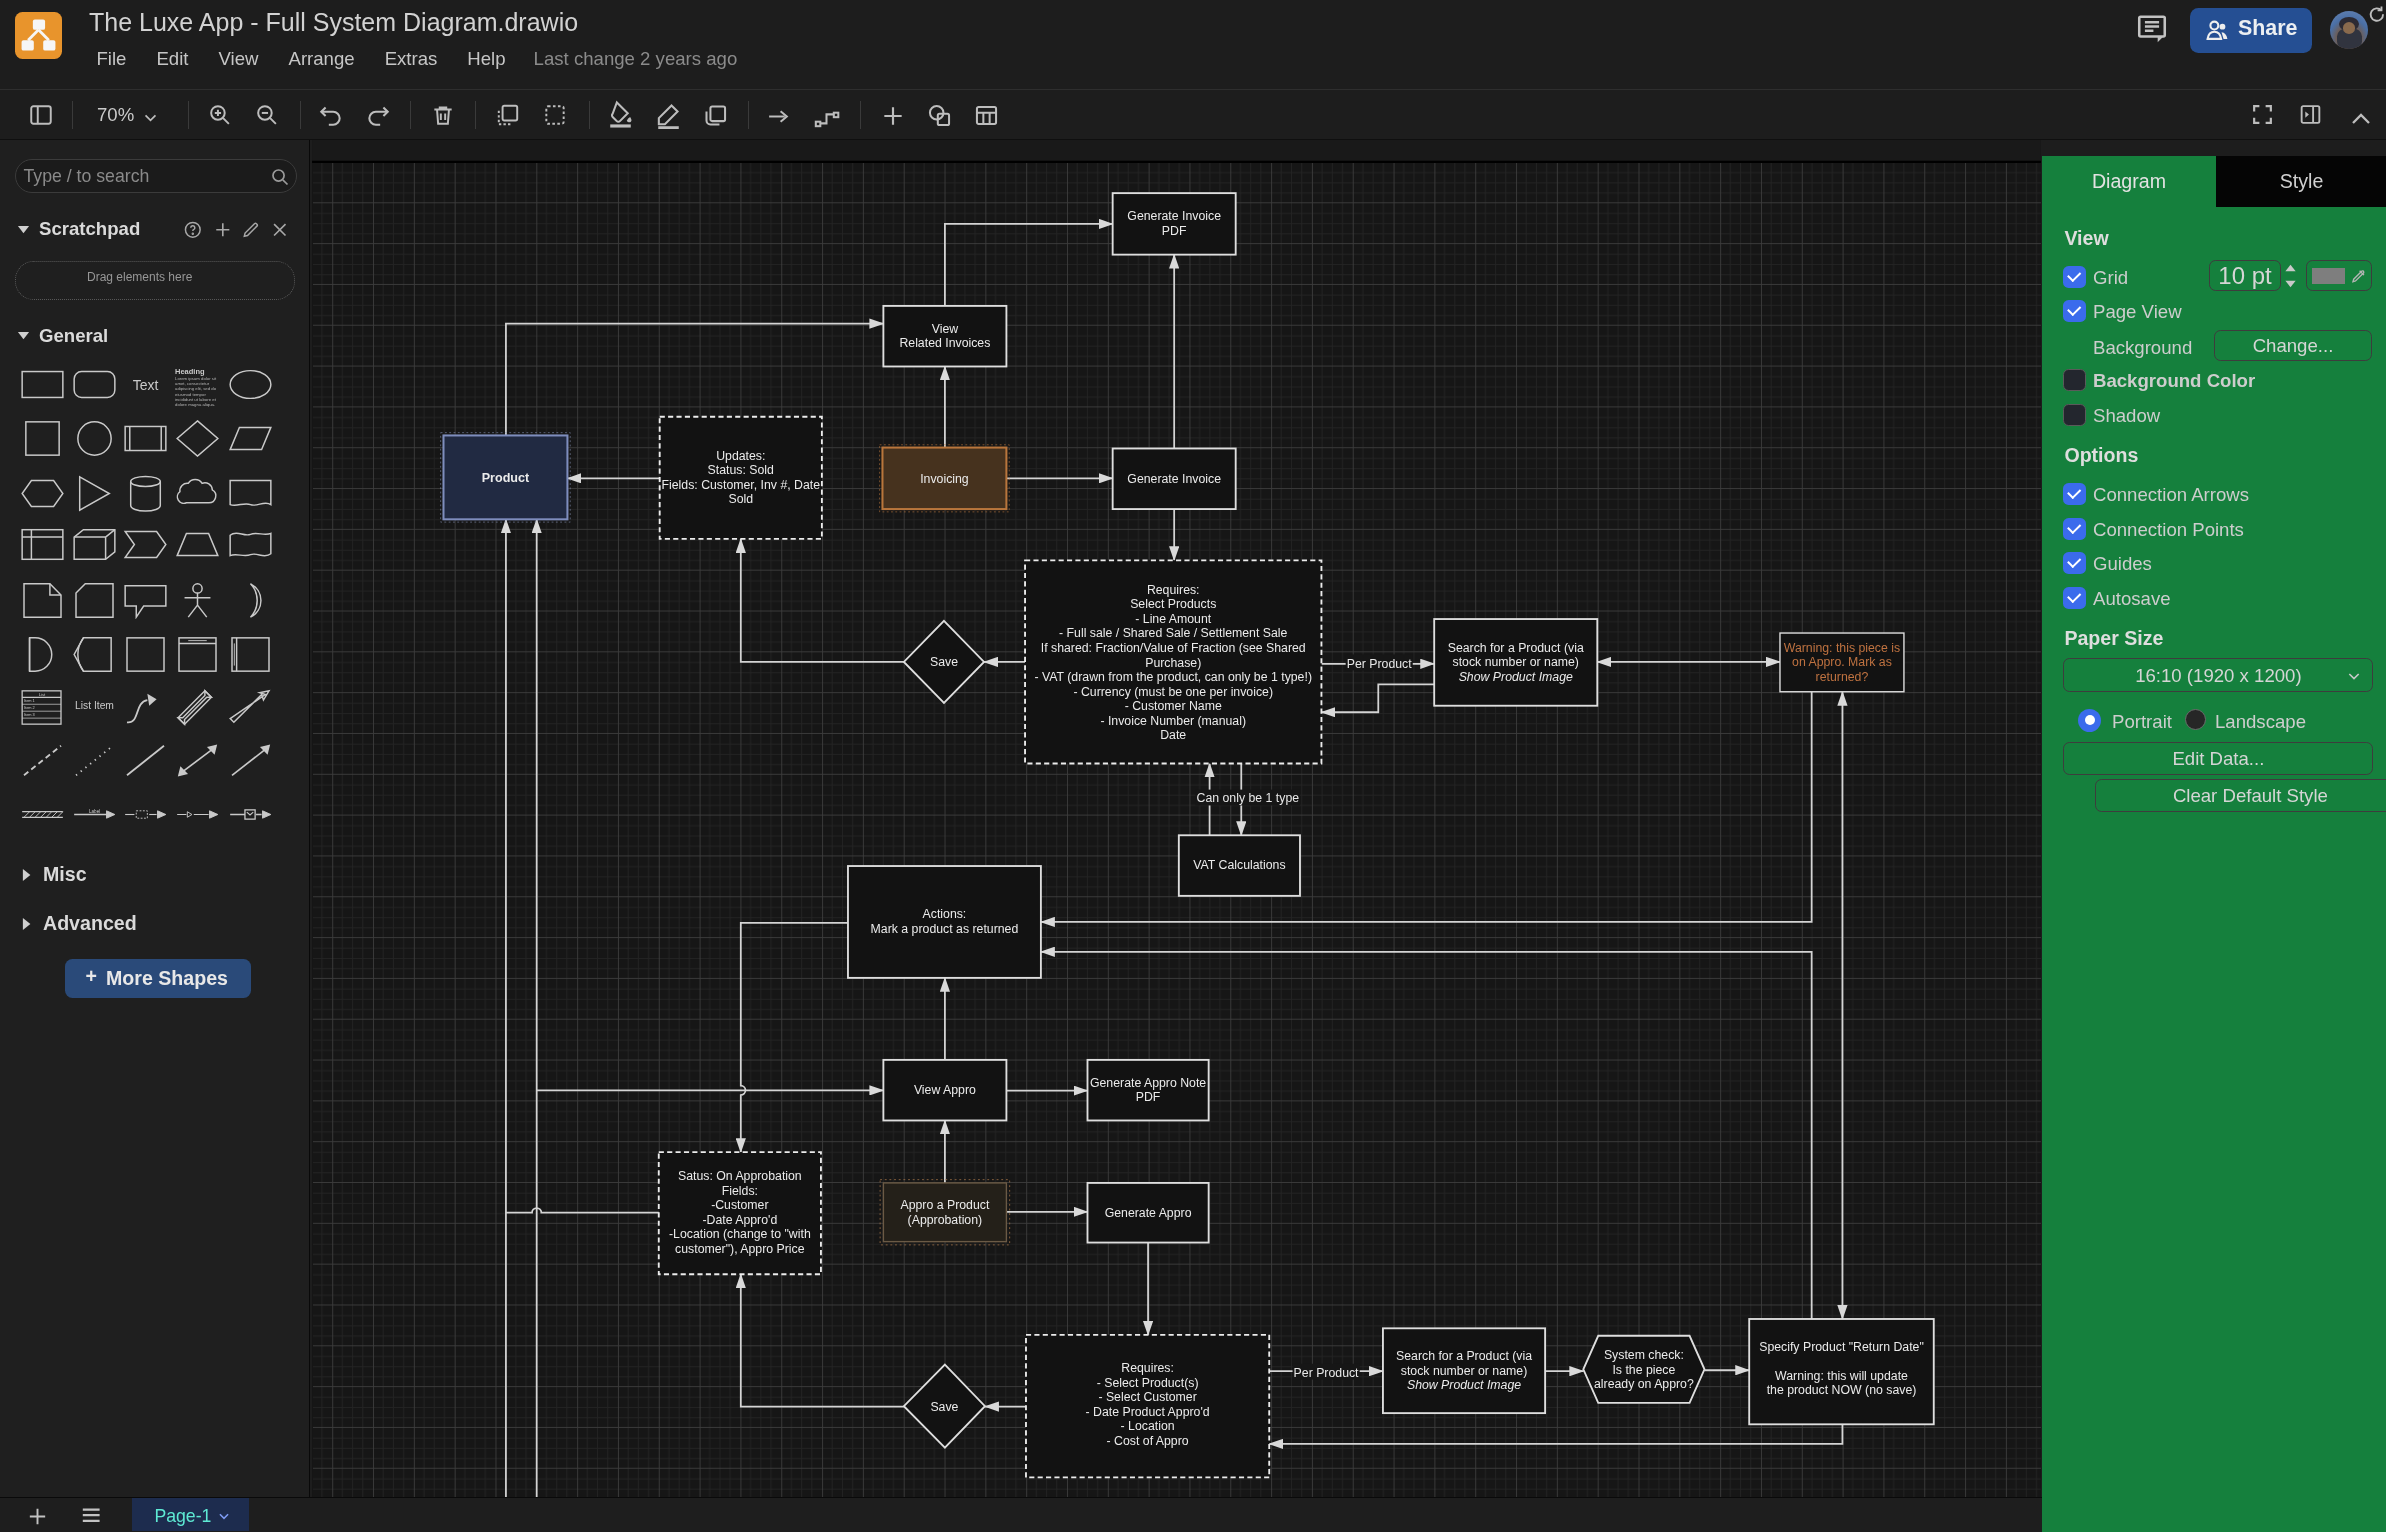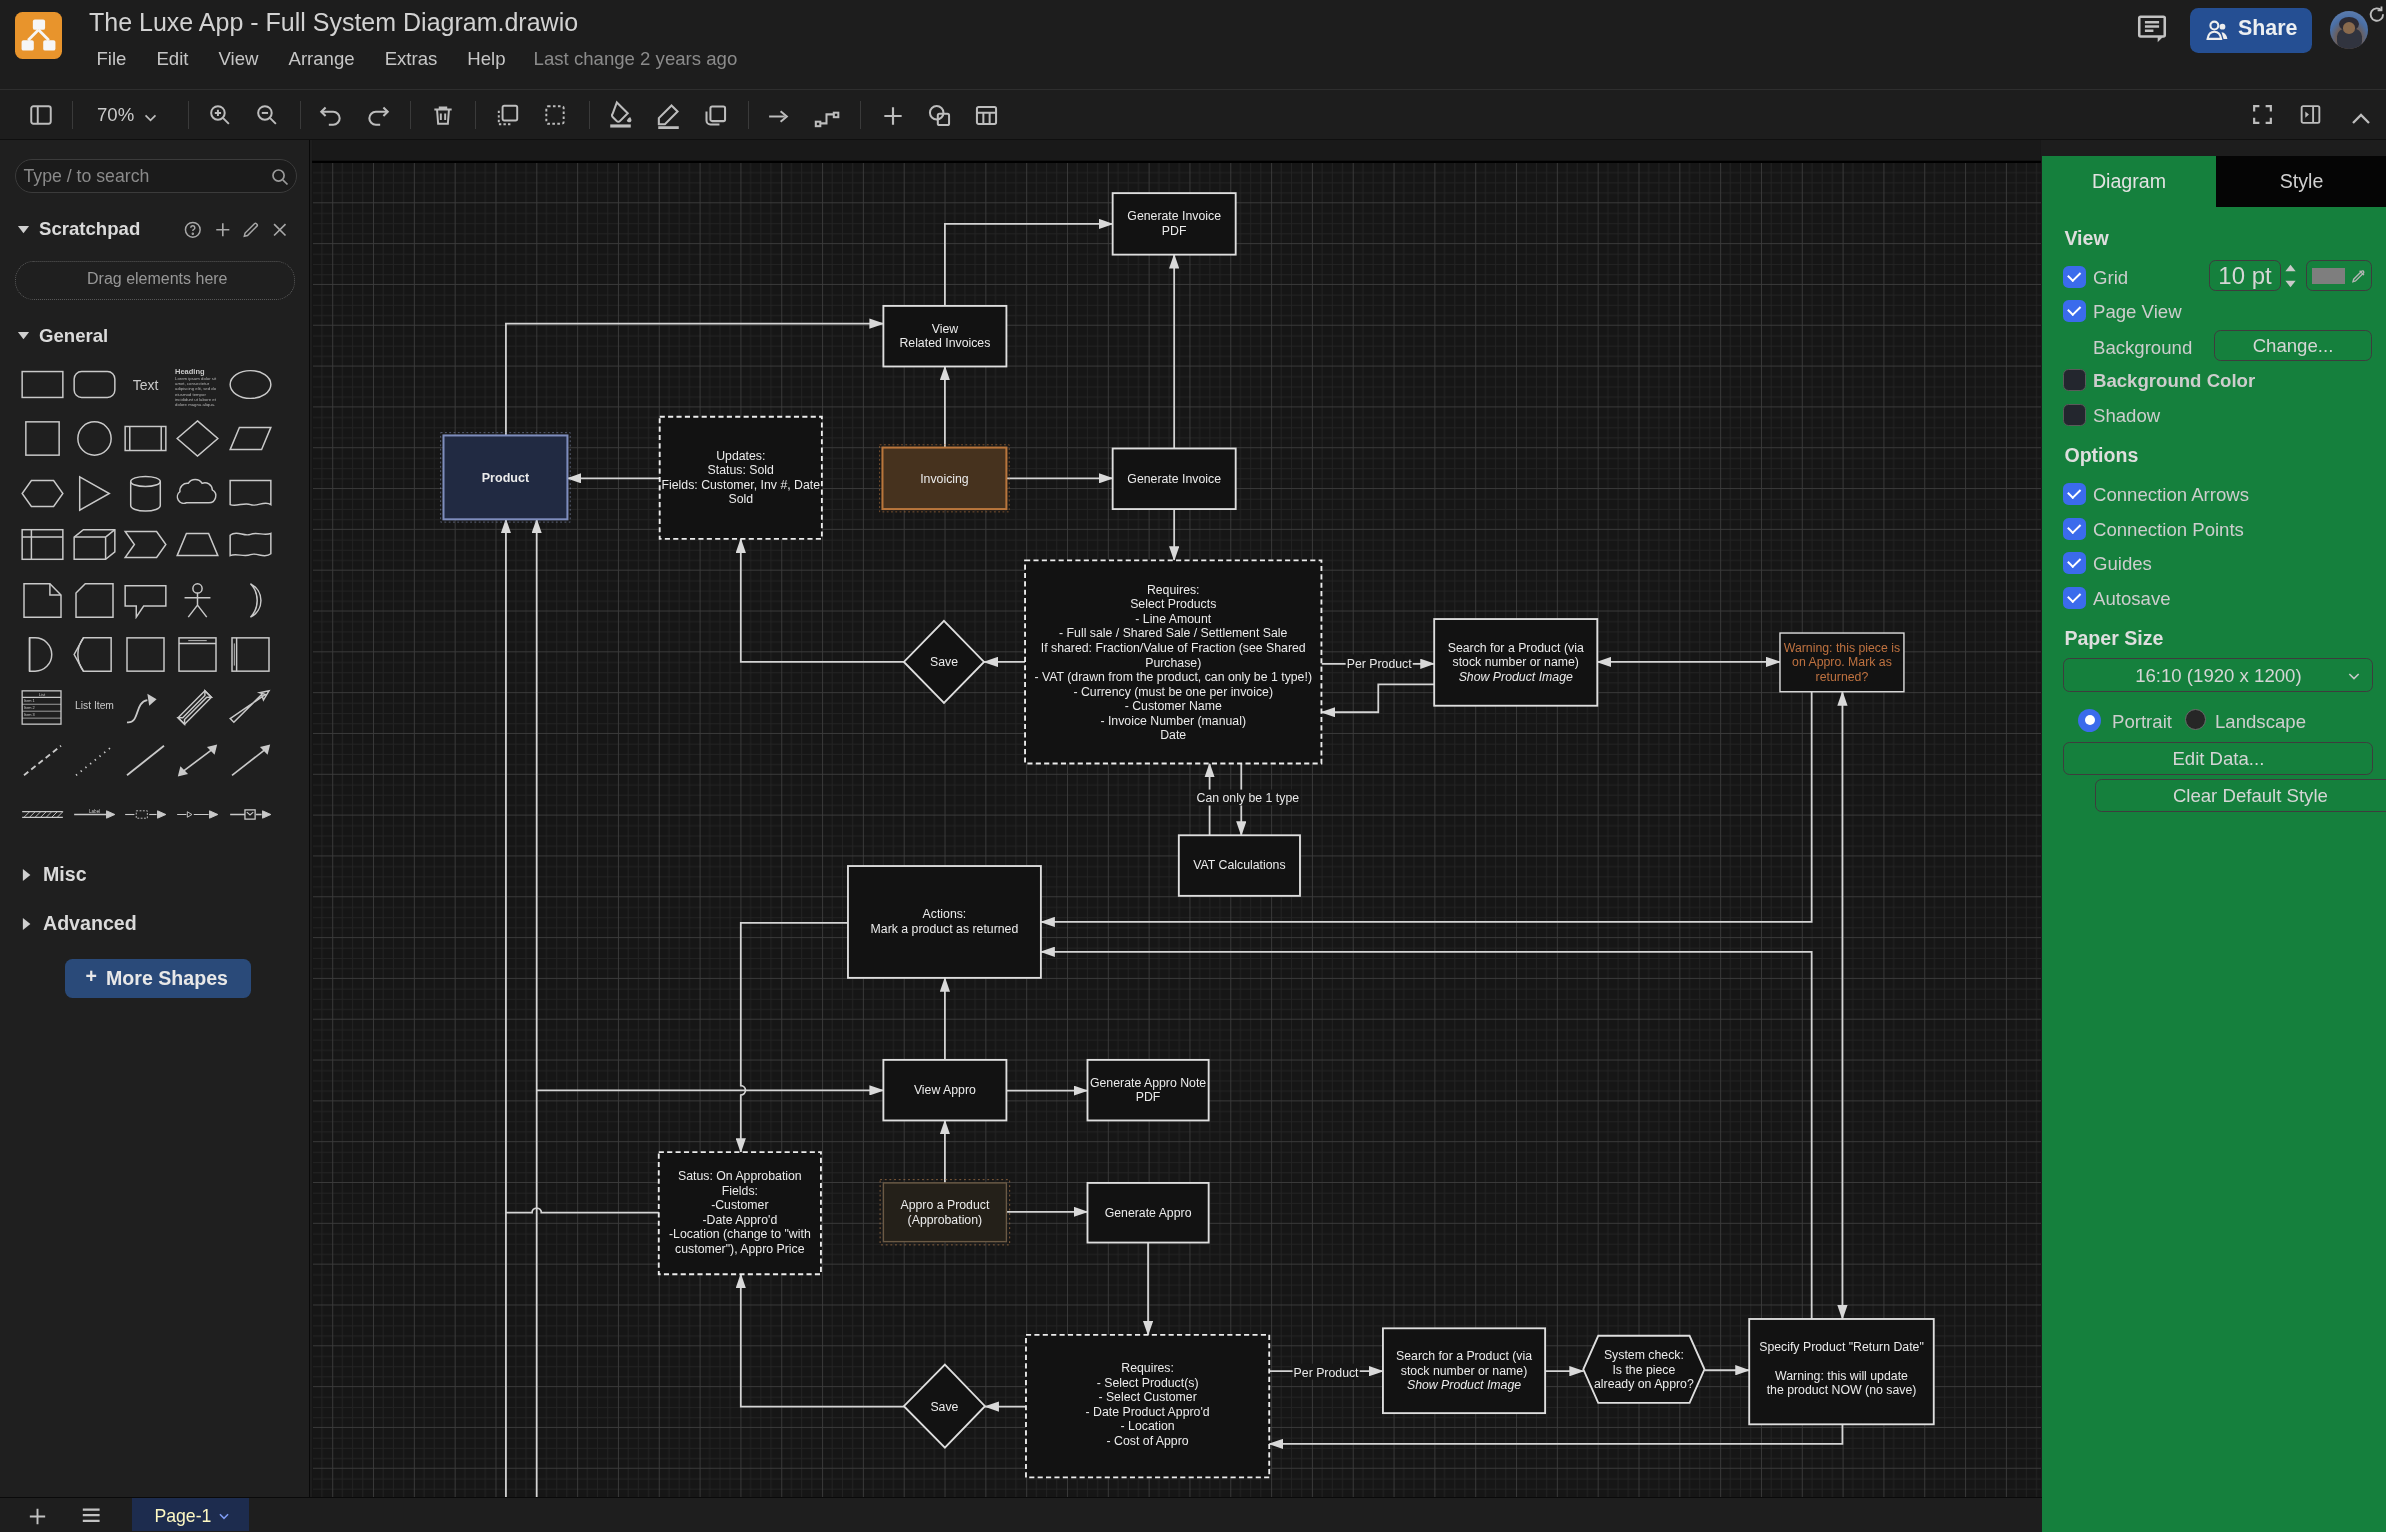--- a/index.html
+++ b/index.html
@@ -167,21 +167,21 @@
   <svg class="abs" style="left:213px;top:80px" width="19.6" height="19.6" viewBox="0 0 24 24" fill="none" stroke="#a8a8a8" stroke-width="2">
       <path d="M12 4v16M4 12h16"></path>
     </svg>
   <svg class="abs" style="left:241px;top:80px" width="19.6" height="19.6" viewBox="0 0 24 24" fill="none" stroke="#a8a8a8" stroke-width="1.8">
       <path d="M4 20l1-4L16.5 4.5a1.7 1.7 0 0 1 2.4 0l.6.6a1.7 1.7 0 0 1 0 2.4L8 19z"></path>
     </svg>
   <svg class="abs" style="left:270px;top:80px" width="19.6" height="19.6" viewBox="0 0 24 24" fill="none" stroke="#a8a8a8" stroke-width="2">
       <path d="M5 5l14 14M19 5L5 19"></path>
     </svg>
   <div class="abs" style="left:15px;top:121px;width:280px;height:39px;border:1.9px dotted #5b5b5b;border-radius:18.6px;box-sizing:border-box;">
-    <span class="abs" style="left:71px;top:7.5px;font-size:16px;color:#979797;">Drag elements here</span>
+    <span class="abs" style="left:71px;top:7.5px;font-size:12px;color:#979797;">Drag elements here</span>
   </div>
   <svg class="abs" style="left:17px;top:190px" width="13" height="11.2" viewBox="0 0 14 12">
       <path d="M1 2l6 8 6-8z" fill="#cfcfcf"></path>
     </svg>
   <div class="abs" style="left:39px;top:185px;font-size:18.6px;font-weight:bold;color:#dadada;">General</div>
   
   <g></g>
   <svg class="abs" style="left:19.6px;top:226px" width="45" height="37" viewBox="0 0 48 40" fill="none" stroke="#c9c9c9" stroke-width="1.6">
       <rect x="2" y="6" width="44" height="28"></rect>
     </svg>
@@ -577,21 +577,21 @@
   <div class="abs btn" style="left:21.4px;top:623px;width:310px;height:33px;line-height:31px;margin-left:32px;">Clear Default Style</div>
 </div>
 <div id="footer" class="abs">
   <svg class="abs" style="left:26px;top:6.5px" width="23" height="23" viewBox="0 0 24 24" fill="none" stroke="#c2c2c2" stroke-width="2">
       <path d="M12 4v16M4 12h16"></path>
     </svg>
   <svg class="abs" style="left:80px;top:5.6px" width="22.4" height="22.4" viewBox="0 0 24 24" fill="none" stroke="#c2c2c2" stroke-width="2.4">
       <path d="M3 6h18M3 12h18M3 18h18"></path>
     </svg>
   <div class="abs" style="left:132px;top:0;width:117px;height:33px;background:#1d2c4e;">
-    <span class="abs" style="left:22.4px;top:7.5px;font-size:17.7px;color:#fef9c3;">Page-1</span>
+    <span class="abs" style="left:22.4px;top:7.5px;font-size:17.7px;color:#5eead4;">Page-1</span>
     <svg class="abs" style="left:85px;top:11.2px" width="14" height="14" viewBox="0 0 24 24" fill="none" stroke="#7e9bf2" stroke-width="2.6">
         <path d="M5 9l7 7 7-7"></path>
       </svg>
   </div>
 </div>
 <style>
 .cb{width:22.4px;height:22.4px;border-radius:5.6px;background:#3b6bec;}
 .cb::after{content:"";position:absolute;left:4.7px;top:4.7px;width:10.3px;height:5.6px;border-left:2.4px solid #fff;border-bottom:2.4px solid #fff;transform:rotate(-45deg);}
 .cbe{width:22.4px;height:22.4px;border-radius:5.6px;background:#23262e;border:1.4px solid #5a5a5a;box-sizing:border-box;}
 .lbl{font-size:18.6px;color:#cdcdcd;}

